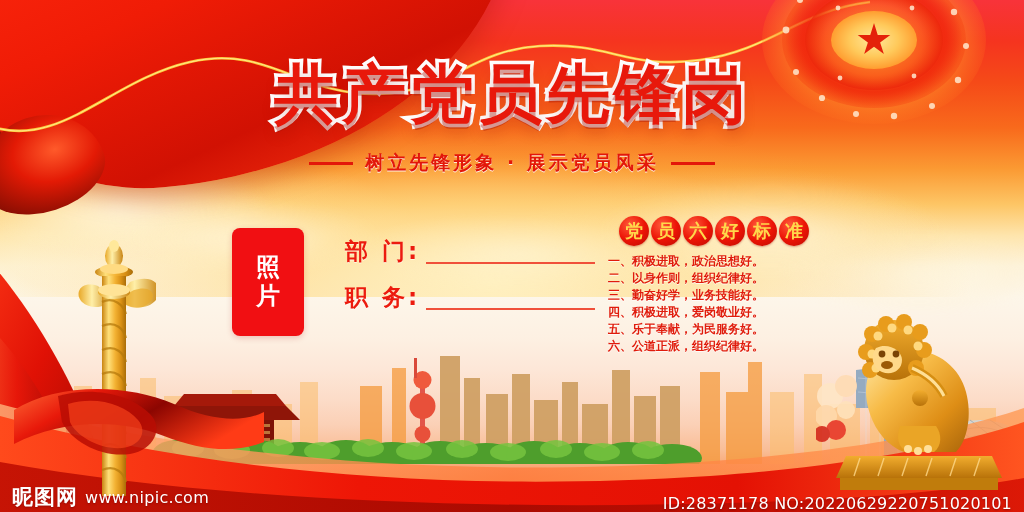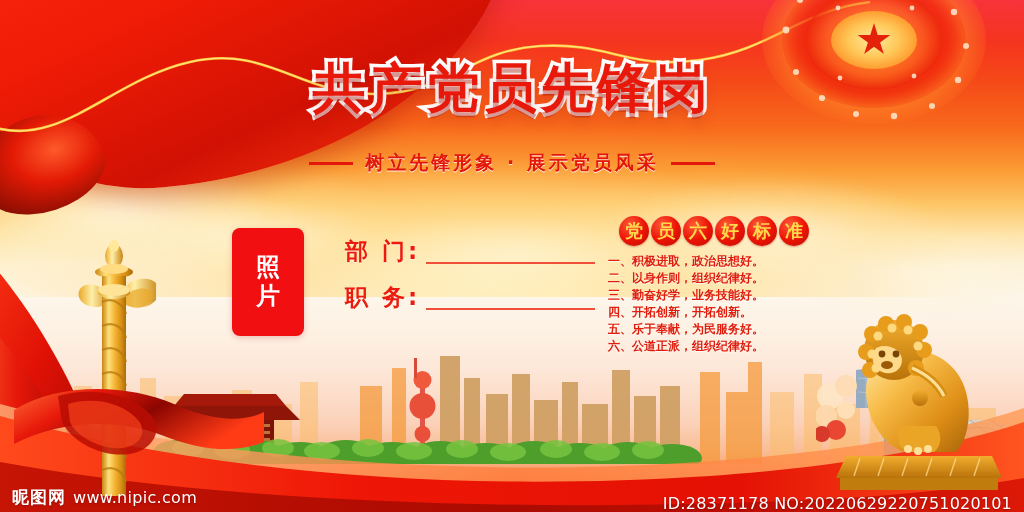--- a/index.html
+++ b/index.html
@@ -88,22 +88,22 @@
     position:absolute; left:50%; top:50%; transform:translate(-50%,-50%);
     width:34px; height:34px; background:#e4210a;
     clip-path:polygon(50% 0%,61% 35%,98% 35%,68% 57%,79% 91%,50% 70%,21% 91%,32% 57%,2% 35%,39% 35%);
   }
   .sb-dots{ position:absolute; left:0; top:0; width:100%; height:100%; }
 
   
   .title-wrap{ position:absolute; left:0; top:62px; width:100%; text-align:center; }
   .main-title{
     display:inline-block;
-    font-family:Liberation Serif, serif;
-    font-weight:bold; font-size:53px; line-height:1; letter-spacing:4px;
+    font-family:Liberation Sans, sans-serif;
+    font-weight:bold; font-size:64px; line-height:1; letter-spacing:4px;
     color:#e8180b;
     -webkit-text-stroke:7px #ffffff;
     paint-order:stroke fill;
     text-shadow:0 5px 0 rgba(160,12,0,.35), 0 8px 14px rgba(150,20,0,.28);
   }
   .subtitle{
     position:absolute; left:0; top:150px; width:100%; text-align:center;
     font-size:19px; font-weight:bold; color:#e3170a; letter-spacing:3px;
     text-shadow:0 1px 0 rgba(255,255,255,.8);
   }
@@ -157,21 +157,21 @@
   .left-flag{ position:absolute; left:-20px; top:250px; width:190px; height:250px; }
 
   
   .footer{
     position:absolute; left:0; bottom:0; width:100%; height:30px;
     display:flex; align-items:center; justify-content:space-between;
     padding:0 12px; pointer-events:none;
   }
   .brand{ display:flex; align-items:center; gap:7px; }
   .brand-cn{
-    font-size:17px; font-weight:bold; color:#fff; letter-spacing:1px;
+    font-size:21px; font-weight:bold; color:#fff; letter-spacing:1px;
     text-shadow:0 1px 2px rgba(120,0,0,.6);
   }
   .brand-url{
     font-size:16px; color:#fff; letter-spacing:.3px;
     text-shadow:0 1px 2px rgba(120,0,0,.6);
   }
   .idtext{
     font-size:16px; color:#fff; letter-spacing:.2px;
     text-shadow:0 1px 2px rgba(120,0,0,.7);
     margin-top:12px;
@@ -528,21 +528,21 @@
       <span class="std-chip">员</span>
       <span class="std-chip">六</span>
       <span class="std-chip">好</span>
       <span class="std-chip">标</span>
       <span class="std-chip">准</span>
     </div>
     <div class="std-list">
       <div class="std-item">一、积极进取，政治思想好。</div>
       <div class="std-item">二、以身作则，组织纪律好。</div>
       <div class="std-item">三、勤奋好学，业务技能好。</div>
-      <div class="std-item">四、开拓创新，开拓创新。</div>
+      <div class="std-item">四、积极进取，爱岗敬业好。</div>
       <div class="std-item">五、乐于奉献，为民服务好。</div>
       <div class="std-item">六、公道正派，组织纪律好。</div>
     </div>
   </div>
 
   <div class="footer">
     <div class="brand">
       <span class="brand-cn">昵图网</span>
       <span class="brand-url">www.nipic.com</span>
     </div>

